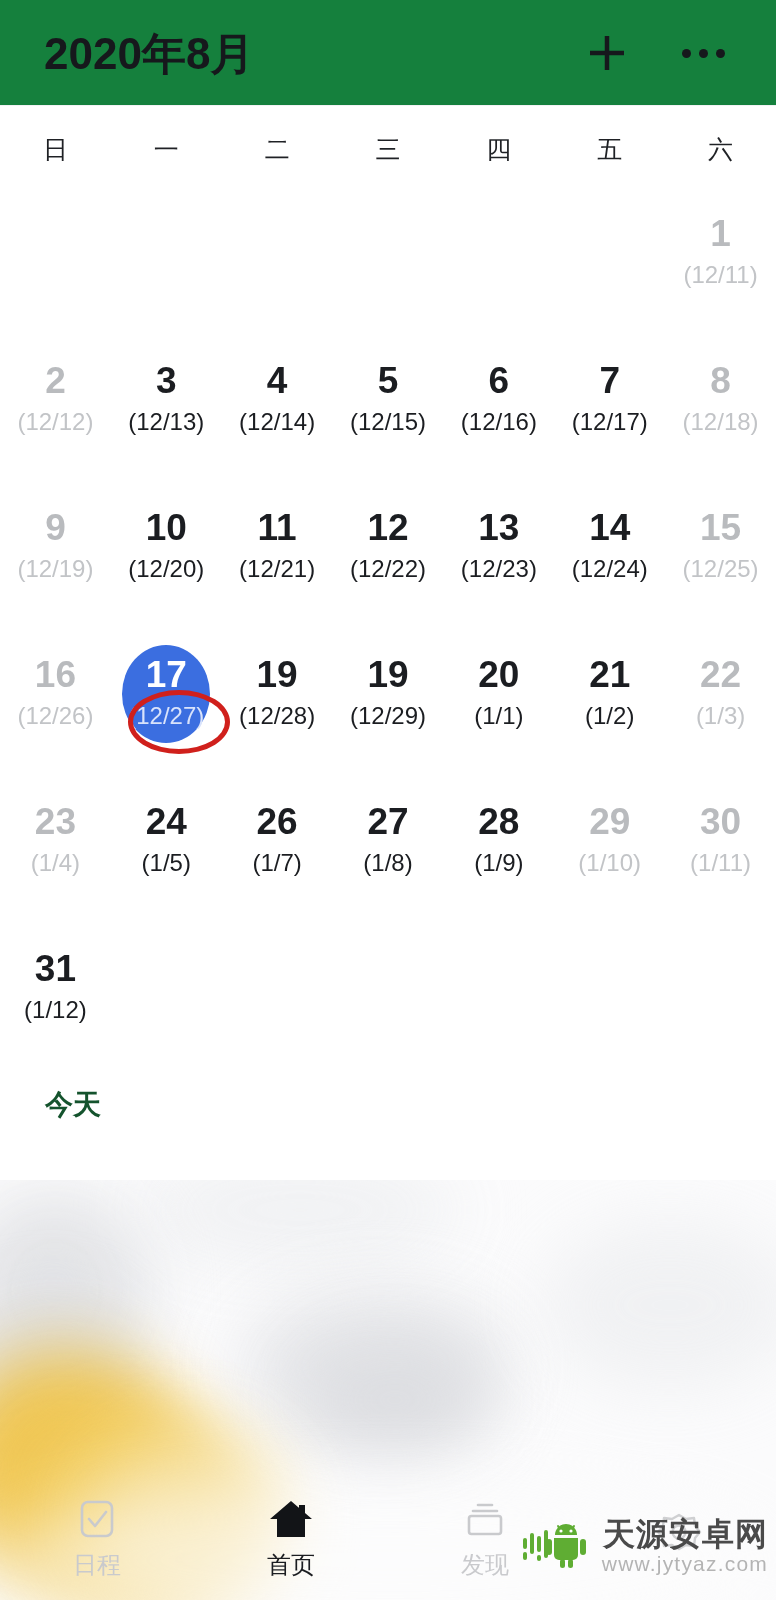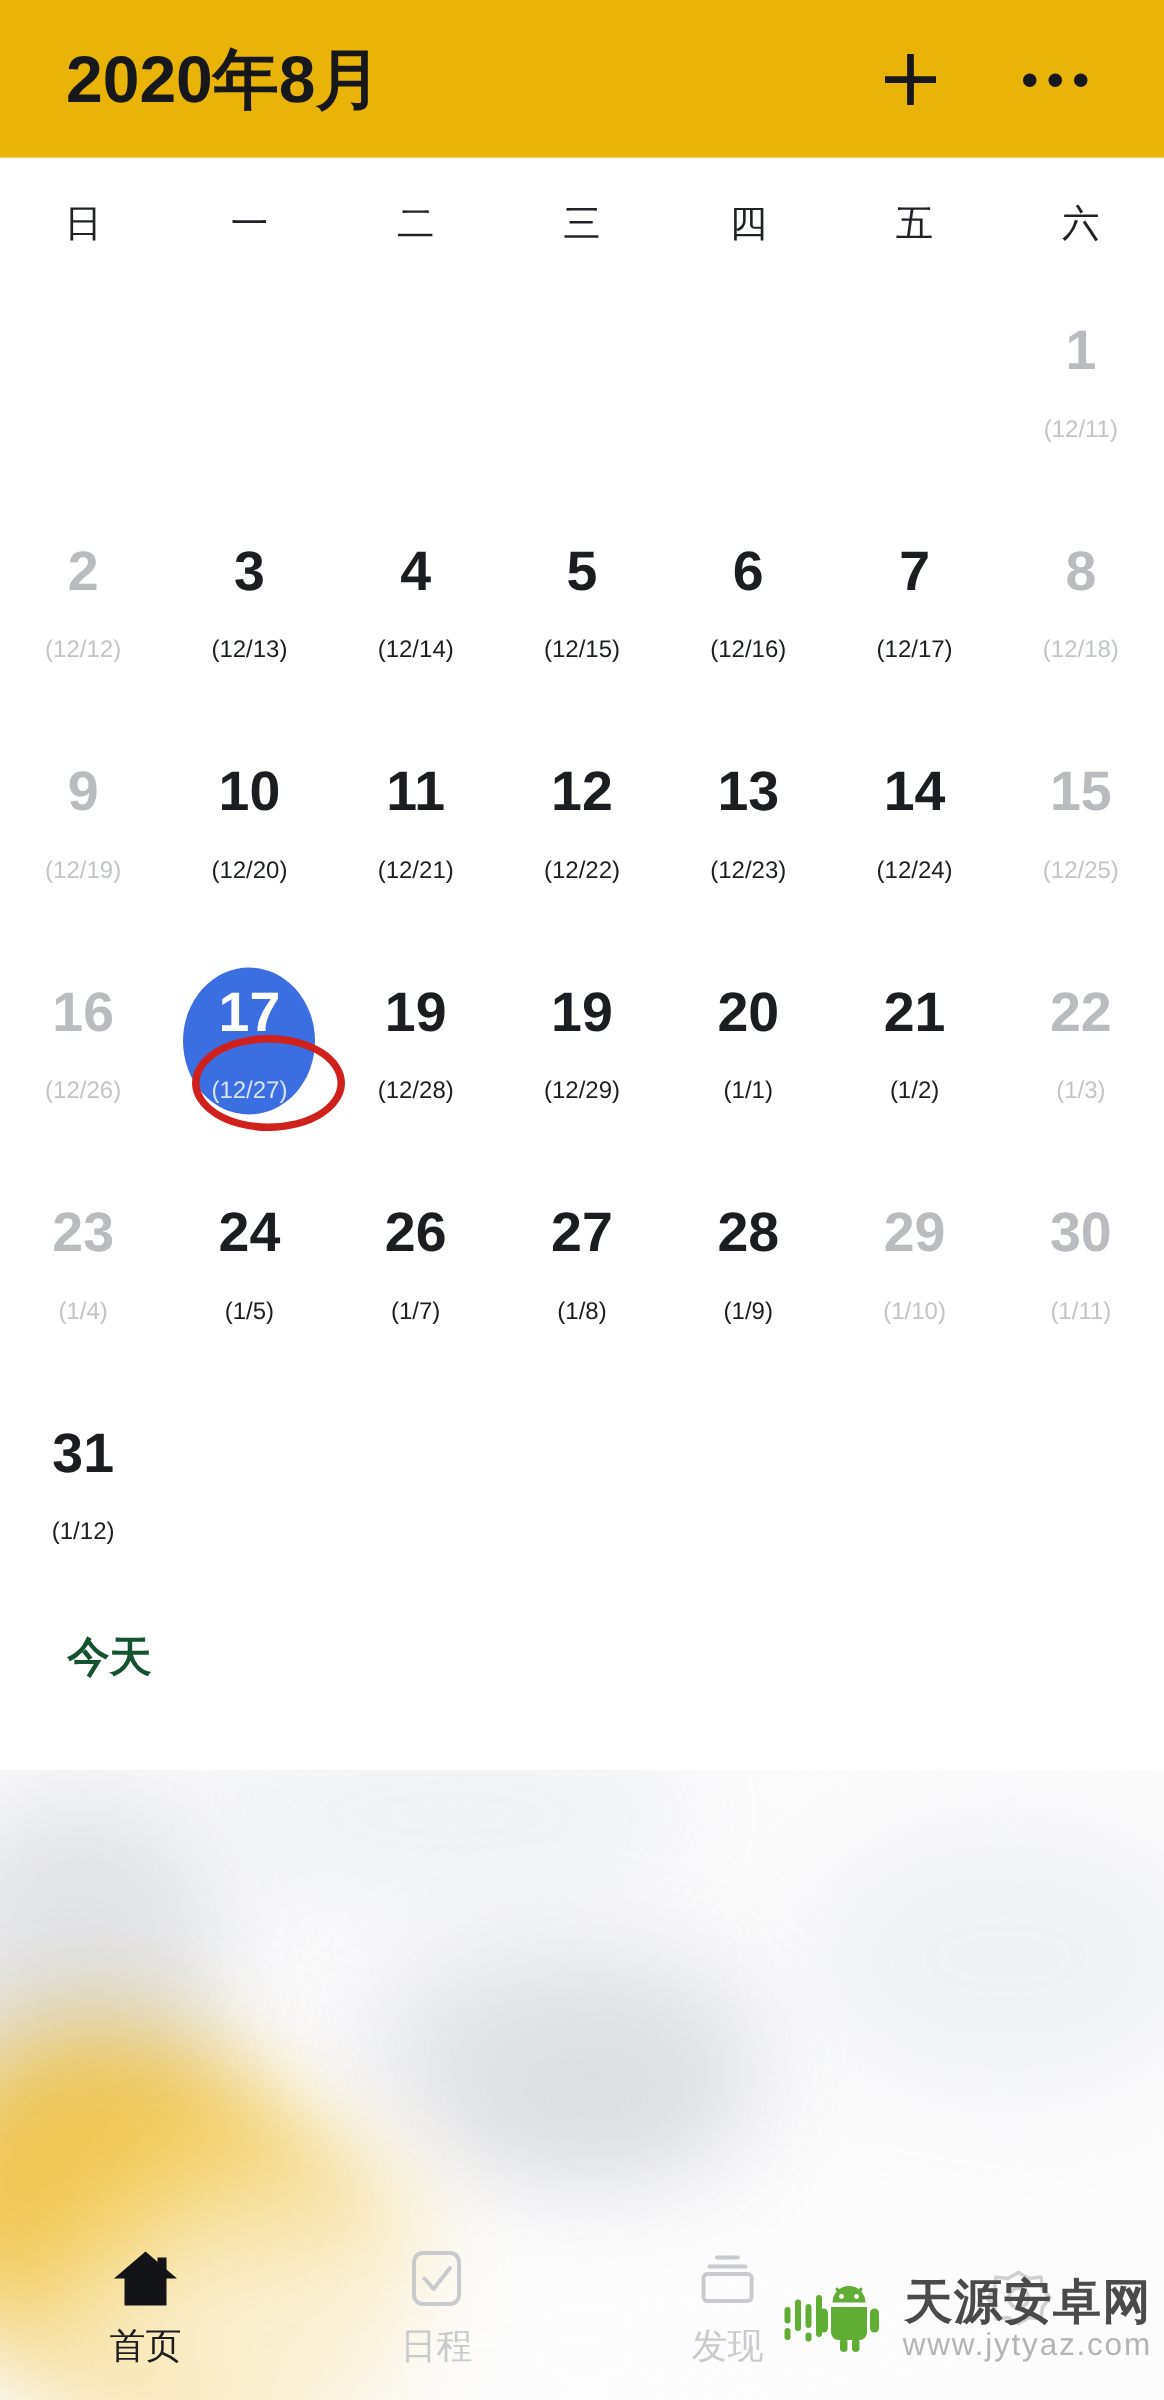--- a/index.html
+++ b/index.html
@@ -18,21 +18,21 @@
     height: 1600px;
     background: #ffffff;
   }
 
   
   .header {
     position: absolute;
     left: 0; top: 0;
     width: 776px; height: 106px;
     border-bottom: 1px solid #f1f2f4;
-    background: #eab308;
+    background: #15803d;
   }
   .header-title {
     position: absolute;
     left: 44px; top: 28px;
     font-size: 44px;
     font-weight: bold;
     color: #16181c;
     letter-spacing: 0px;
     line-height: 52px;
     white-space: nowrap;
@@ -99,22 +99,22 @@
     position: relative;
     z-index: 2;
     font-size: 37px;
     font-weight: bold;
     color: #1b1d21;
     line-height: 44px;
   }
   .lunar {
     position: relative;
     z-index: 2;
-    margin-top: 18px;
-    font-size: 16px;
+    margin-top: 6px;
+    font-size: 24px;
     color: #1b1d21;
     line-height: 26px;
   }
 
   .cell.weekend .daynum { color: #b9bbbe; font-weight: bold; }
   .cell.weekend .lunar  { color: #c2c4c7; }
 
   
   .cell.selected .sel-blob {
     position: absolute;
@@ -411,38 +411,38 @@
     <div class="b b-grey-4"></div>
     <div class="b b-grey-5"></div>
     <div class="b b-yellow-1"></div>
     <div class="b b-yellow-2"></div>
     <div class="b b-yellow-3"></div>
     <div class="b b-white-1"></div>
   </div>
 
   <div class="bottom-nav">
 
+    <div class="nav-item">
+      <span class="nav-icon">
+        <svg width="44" height="44" viewBox="0 0 44 44">
+          <rect x="7" y="5" width="30" height="34" rx="6" ry="6" fill="none" stroke="#c9cacd" stroke-width="2.6"></rect>
+          <polyline points="14,22 20,29 31,15" fill="none" stroke="#c9cacd" stroke-width="2.6" stroke-linecap="round" stroke-linejoin="round"></polyline>
+        </svg>
+      </span>
+      <span class="nav-label">日程</span>
+    </div>
+
     <div class="nav-item active">
       <span class="nav-icon">
         <svg width="48" height="44" viewBox="0 0 48 44">
           <path d="M24 4 L45 22 L38 22 L38 40 L10 40 L10 22 L3 22 Z" fill="#121417"></path>
           <rect x="32" y="8" width="6" height="11" fill="#121417"></rect>
         </svg>
       </span>
       <span class="nav-label">首页</span>
-    </div>
-
-    <div class="nav-item">
-      <span class="nav-icon">
-        <svg width="44" height="44" viewBox="0 0 44 44">
-          <rect x="7" y="5" width="30" height="34" rx="6" ry="6" fill="none" stroke="#c9cacd" stroke-width="2.6"></rect>
-          <polyline points="14,22 20,29 31,15" fill="none" stroke="#c9cacd" stroke-width="2.6" stroke-linecap="round" stroke-linejoin="round"></polyline>
-        </svg>
-      </span>
-      <span class="nav-label">日程</span>
     </div>
 
     <div class="nav-item">
       <span class="nav-icon">
         <svg width="48" height="44" viewBox="0 0 48 44">
           <line x1="17" y1="8" x2="31" y2="8" stroke="#c9cacd" stroke-width="2.6" stroke-linecap="round"></line>
           <line x1="12" y1="14" x2="36" y2="14" stroke="#c9cacd" stroke-width="2.6" stroke-linecap="round"></line>
           <rect x="8" y="19" width="32" height="18" rx="2.5" ry="2.5" fill="none" stroke="#c9cacd" stroke-width="2.6"></rect>
         </svg>
       </span>

